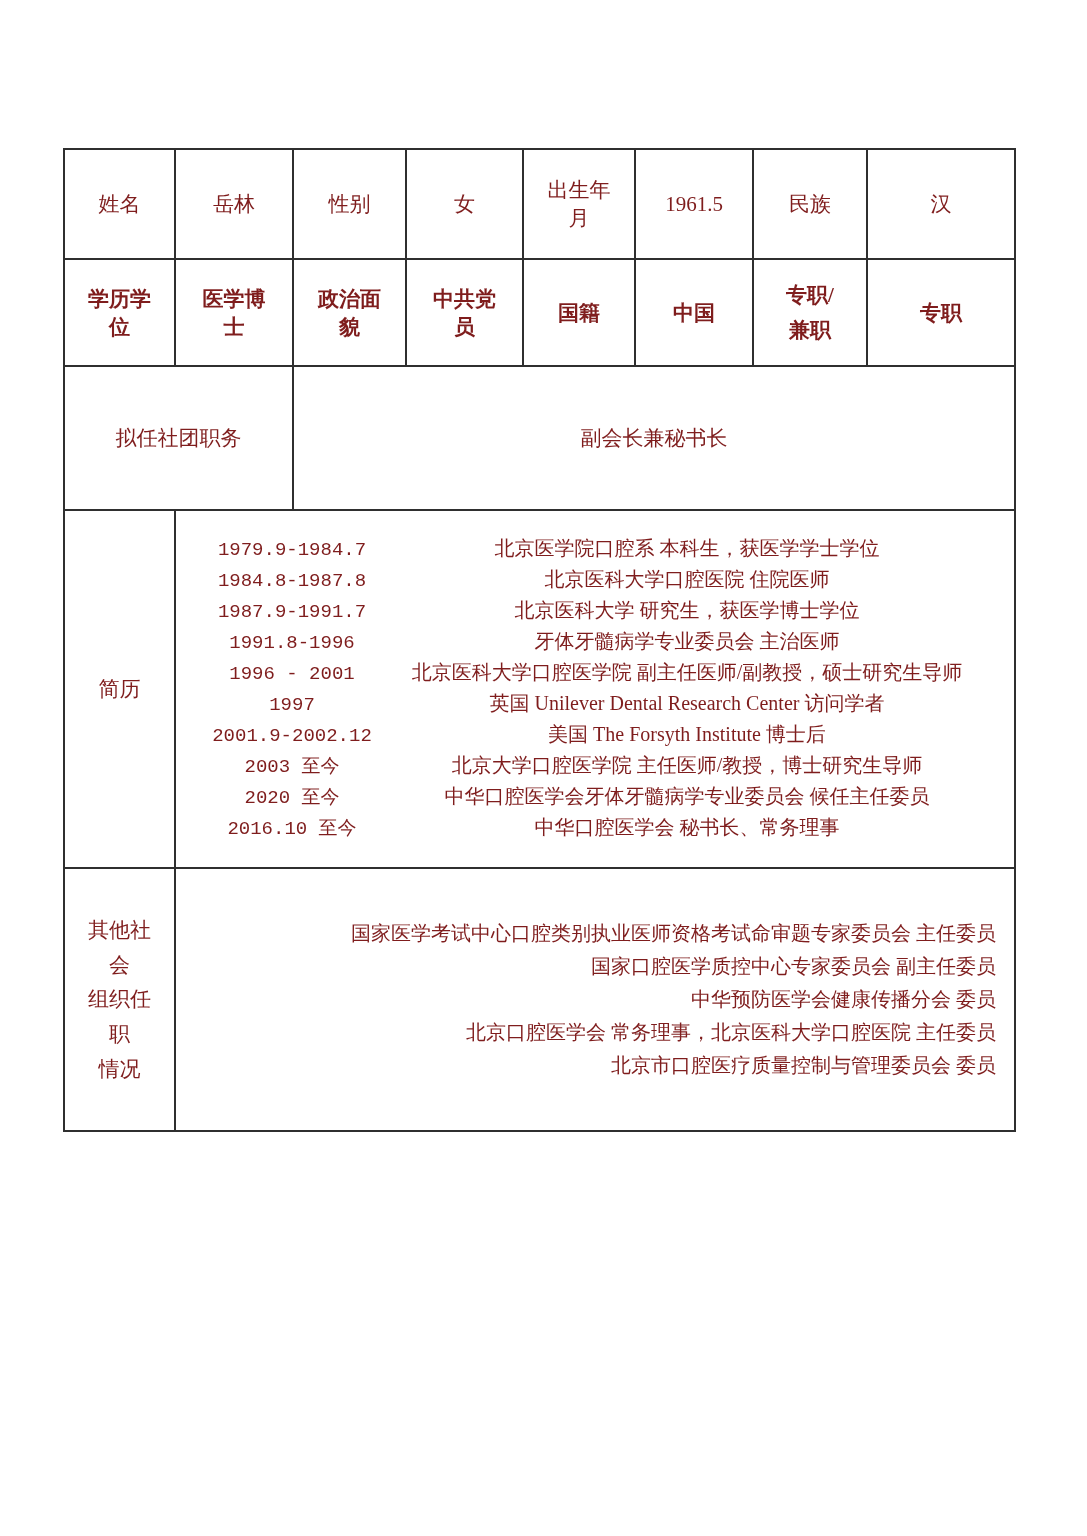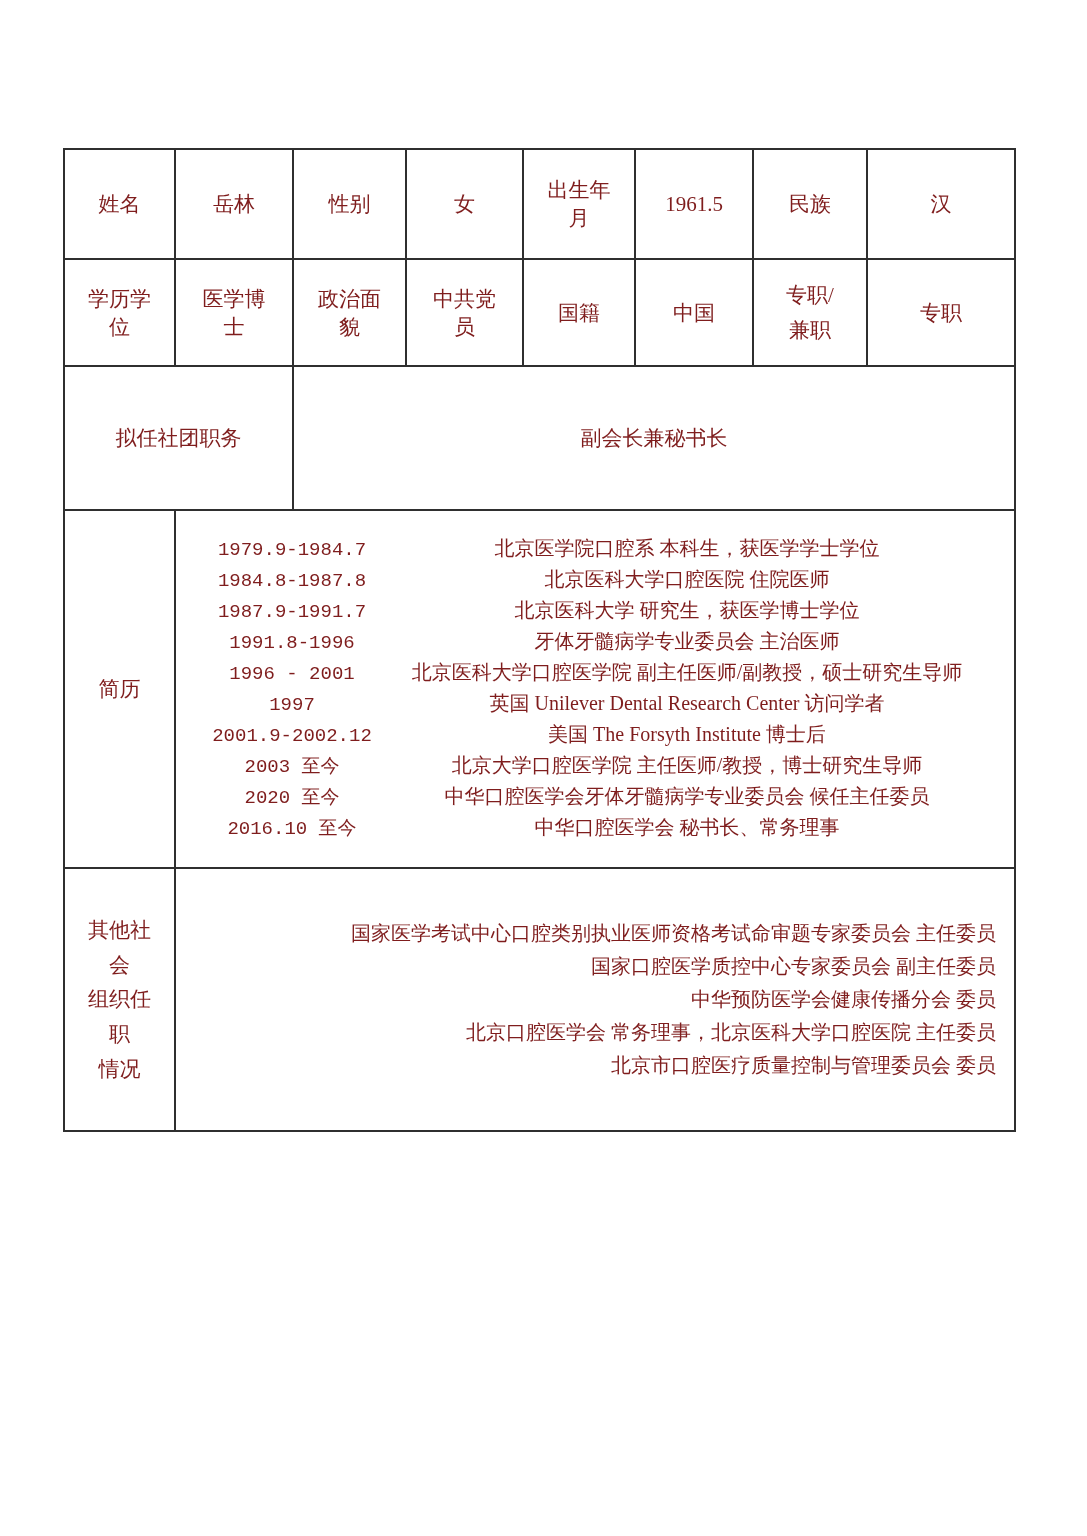--- a/index.html
+++ b/index.html
@@ -41,21 +41,21 @@
   table.form td {
     border: 2px solid #2f2f2f;
     text-align: center;
     vertical-align: middle;
     font-size: 21px;
     color: #7f1d1d;
     padding: 18px;
     overflow: hidden;
   }
   tr.r1 { height: 110px; }
-  tr.r2 { height: 100px; }
+  tr.r2 { height: 100px; font-weight: bold; }
   tr.r3 { height: 144px; }
   tr.r4 { height: 358px; }
   tr.r5 { height: 263px; }
   .pre {
     white-space: pre-line;
     line-height: 1.65;
   }
   td.content-cell {
     padding: 6px 8px;
   }

